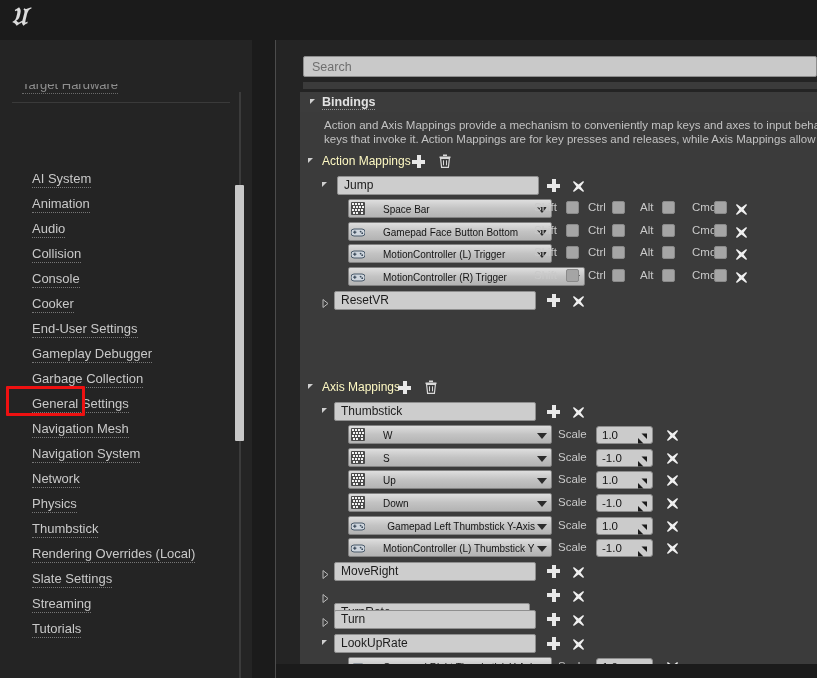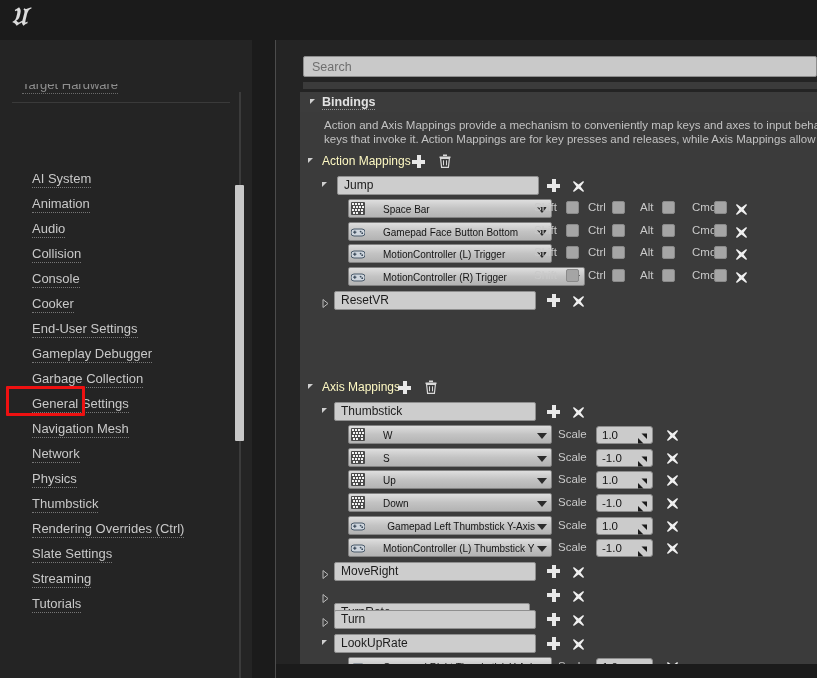--- a/index.html
+++ b/index.html
@@ -246,24 +246,25 @@
         <div class="nav-item"><span class="txt">Animation</span></div>
         <div class="nav-item"><span class="txt">Audio</span></div>
         <div class="nav-item"><span class="txt">Collision</span></div>
         <div class="nav-item"><span class="txt">Console</span></div>
         <div class="nav-item"><span class="txt">Cooker</span></div>
         <div class="nav-item"><span class="txt">End-User Settings</span></div>
         <div class="nav-item"><span class="txt">Gameplay Debugger</span></div>
         <div class="nav-item"><span class="txt">Garbage Collection</span></div>
         <div class="nav-item"><span class="txt">General Settings</span></div>
         <div class="nav-item"><span class="txt">Navigation Mesh</span></div>
+        <div class="nav-item"><span class="txt">Navigation System</span></div>
         <div class="nav-item"><span class="txt">Network</span></div>
         <div class="nav-item"><span class="txt">Physics</span></div>
         <div class="nav-item"><span class="txt">Thumbstick</span></div>
-        <div class="nav-item"><span class="txt">Rendering Overrides (Ctrl)</span></div>
+        <div class="nav-item"><span class="txt">Rendering Overrides (Local)</span></div>
         <div class="nav-item"><span class="txt">Slate Settings</span></div>
         <div class="nav-item"><span class="txt">Streaming</span></div>
         <div class="nav-item"><span class="txt">Tutorials</span></div>
       </div>
 
     <div class="sb-track"></div>
     <div class="sb-thumb"></div>
   </div>
   <div class="highlight-box"></div>
 

